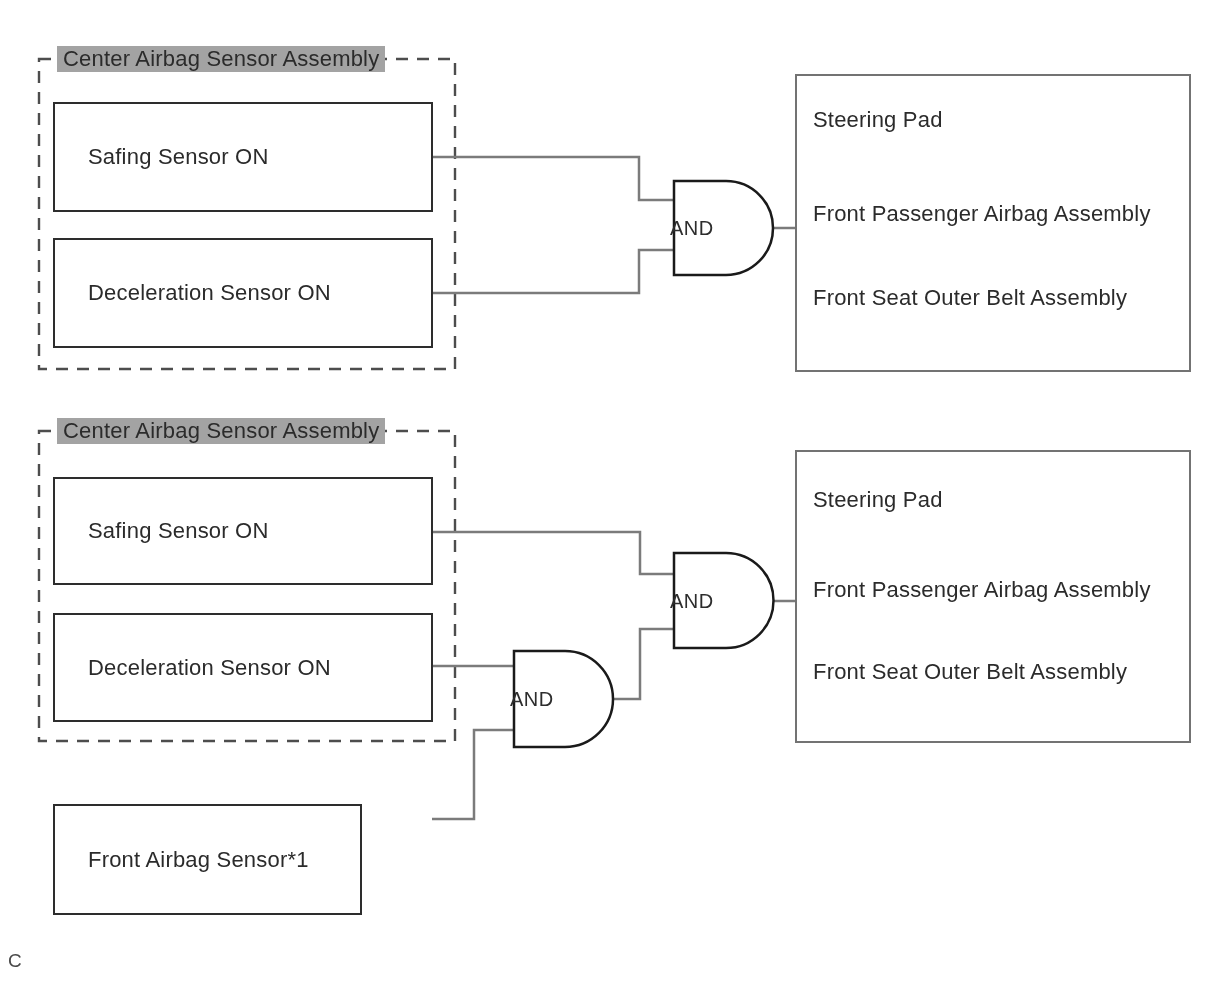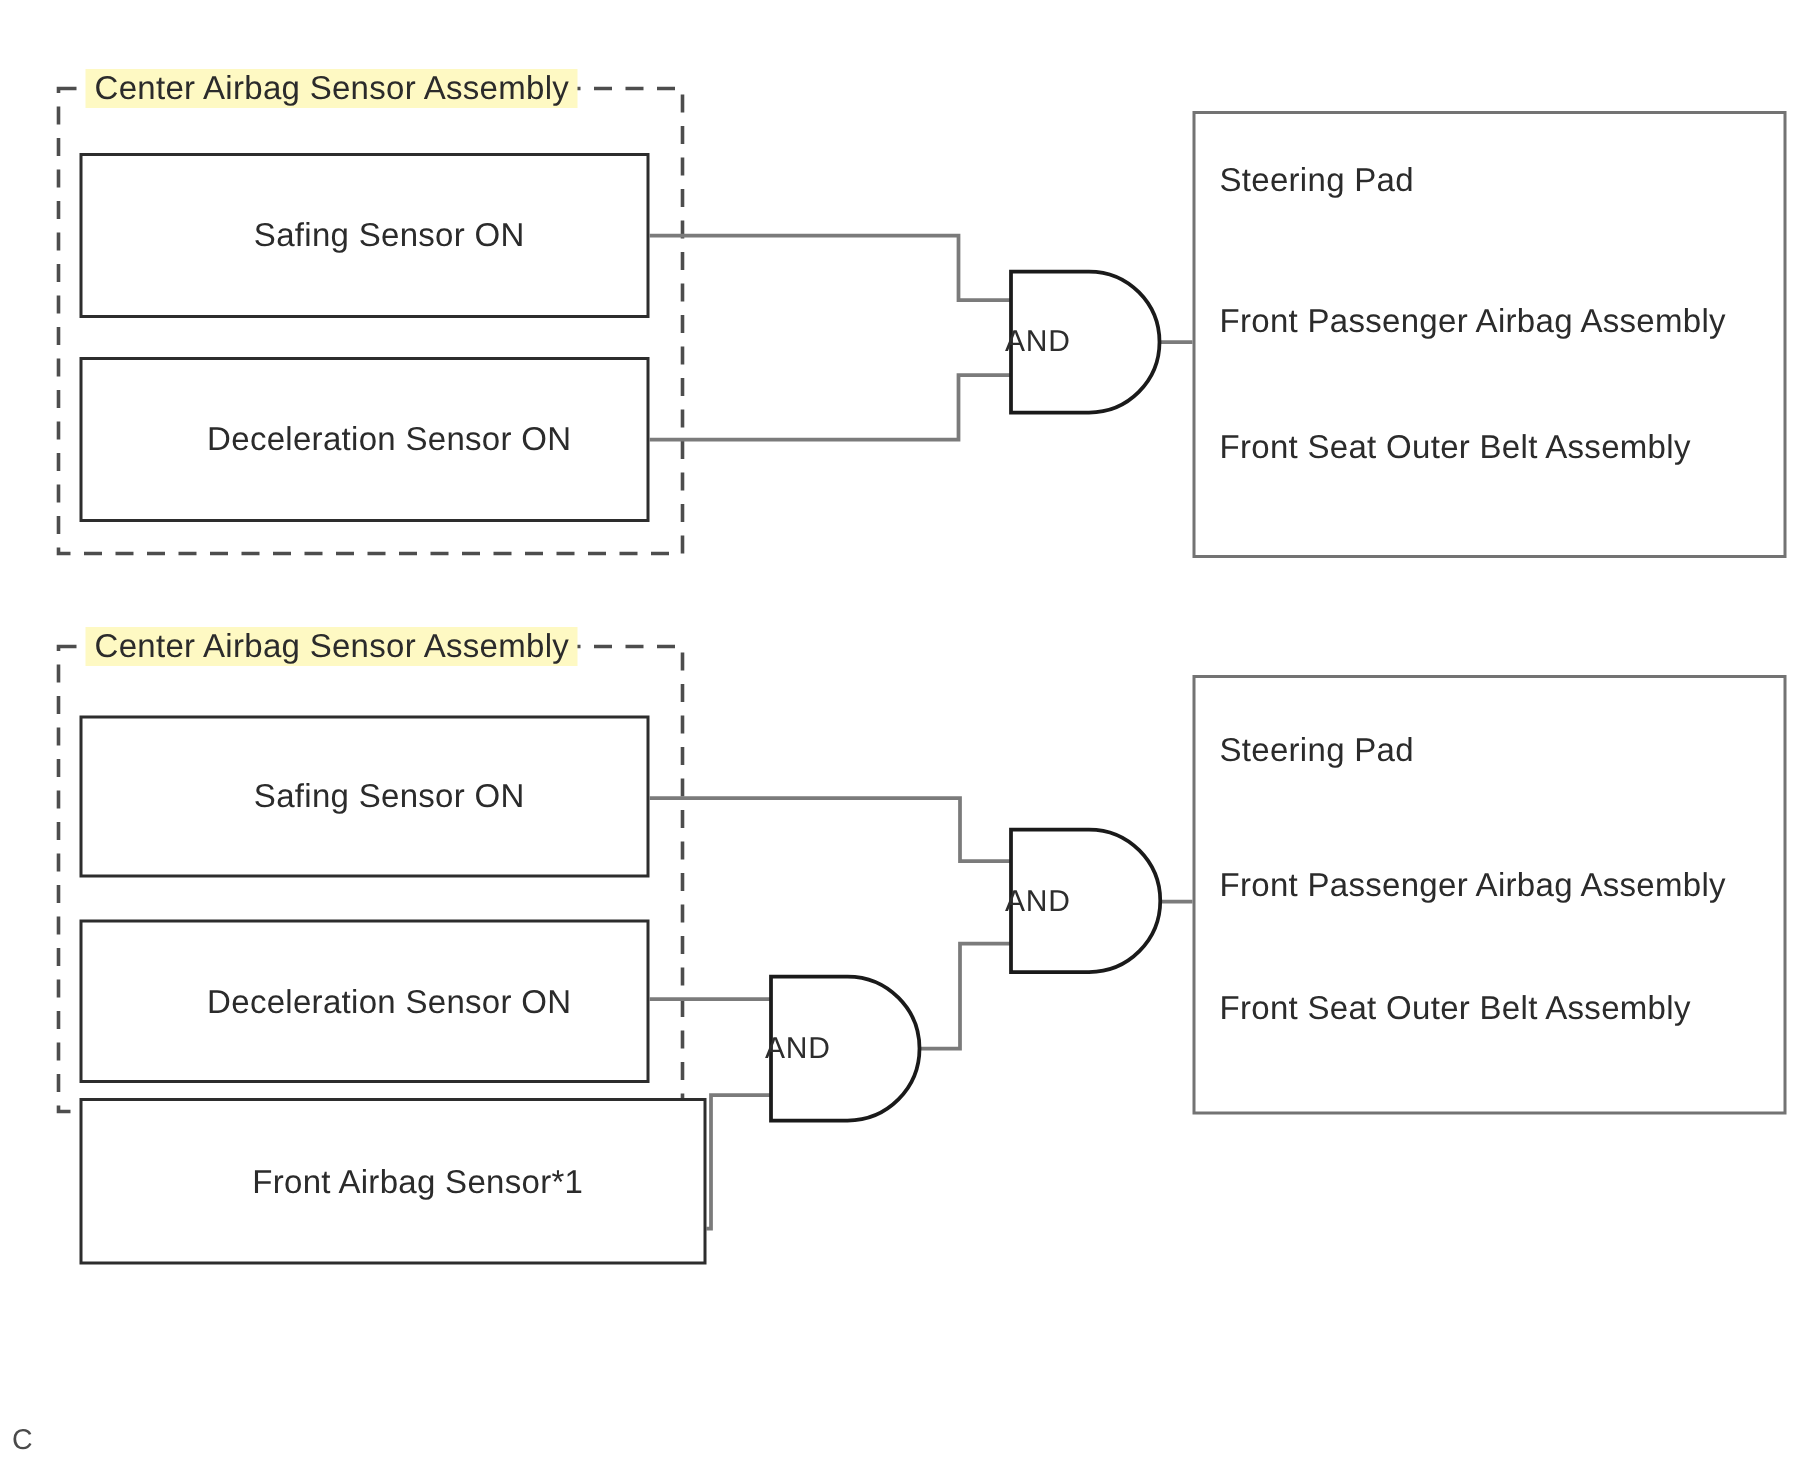--- a/index.html
+++ b/index.html
@@ -26,21 +26,20 @@
   .node-box {
     position: absolute;
     background: #ffffff;
     border: 2px solid #2d2d2d;
     display: flex;
     align-items: center;
     box-sizing: border-box;
     padding-left: 33px;
     font-size: 22px;
     letter-spacing: 0.2px;
-    justify-content: center;
   }
   .out-box {
     position: absolute;
     background: #ffffff;
     border: 2px solid #737373;
     box-sizing: border-box;
   }
   .out-line {
     position: absolute;
     left: 16px;
@@ -48,21 +47,21 @@
     height: 26px;
     line-height: 26px;
     font-size: 22px;
     letter-spacing: 0.2px;
     white-space: nowrap;
   }
   .assembly-title {
     position: absolute;
     height: 26px;
     line-height: 26px;
-    background: #fef9c3;
+    background: #a3a3a3;
     padding: 0 6px;
     font-size: 22px;
     letter-spacing: 0.2px;
     white-space: nowrap;
   }
   .gate-label {
     position: absolute;
     width: 96px;
     height: 26px;
     line-height: 26px;
@@ -119,21 +118,21 @@
     <div class="out-line" style="top:125px;">Front Passenger Airbag Assembly</div>
     <div class="out-line" style="top:209px;">Front Seat Outer Belt Assembly</div>
   </div>
 
   <div class="node-box" style="left:53px; top:477px; width:380px; height:108px;">
     <span>Safing Sensor ON</span>
   </div>
   <div class="node-box" style="left:53px; top:613px; width:380px; height:109px;">
     <span>Deceleration Sensor ON</span>
   </div>
-  <div class="node-box" style="left:53px; top:732px; width:418px; height:111px;">
+  <div class="node-box" style="left:53px; top:804px; width:309px; height:111px;">
     <span>Front Airbag Sensor*1</span>
   </div>
   <div class="assembly-title" style="left:57px; top:418px;">Center Airbag Sensor Assembly</div>
 
   <div class="gate-label" style="left:670px; top:588px;">AND</div>
   <div class="gate-label" style="left:510px; top:686px;">AND</div>
 
   <div class="out-box" style="left:795px; top:450px; width:396px; height:293px;">
     <div class="out-line" style="top:35px;">Steering Pad</div>
     <div class="out-line" style="top:125px;">Front Passenger Airbag Assembly</div>

